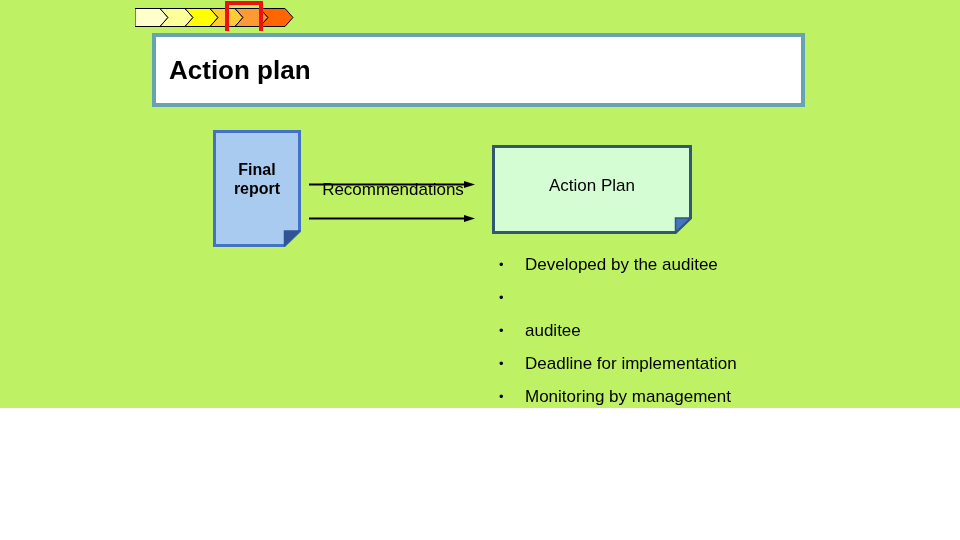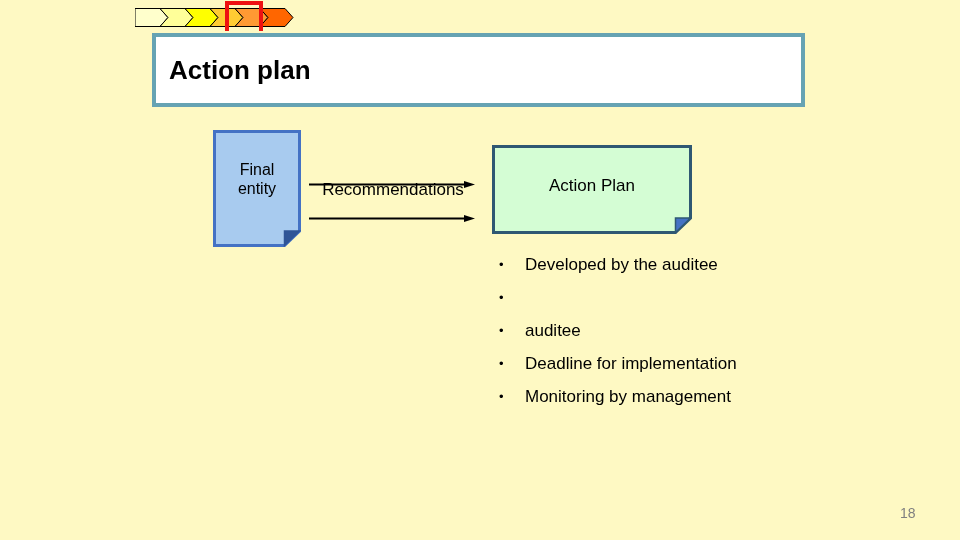--- a/index.html
+++ b/index.html
@@ -1,17 +1,17 @@
 <!DOCTYPE html>
 <html><head>
 <meta charset="utf-8">
 <style>
   html,body{margin:0;padding:0;background:#ffffff;}
   .slide{
-    position:relative;width:960px;height:540px;background:#fef9c3;overflow:hidden;
+    position:relative;width:960px;height:408px;background:#bef264;overflow:hidden;
     font-family:"Liberation Sans", sans-serif;color:#000;
   }
   
   .chevrons{position:absolute;left:135px;top:7px;width:160px;height:21px;}
   .chevron-highlight{
     position:absolute;left:225px;top:1px;width:30px;height:26px;
     border-top:4px solid #ee1111;border-left:4px solid #ee1111;border-right:4px solid #ee1111;
     border-bottom:none;z-index:3;
   }
   
@@ -24,21 +24,21 @@
     font-size:26px;font-weight:bold;padding-left:13px;letter-spacing:0px;
   }
   
   .shape{position:absolute;}
   .shape .shape-label{
     position:absolute;left:0;top:0;right:0;bottom:0;
     display:flex;flex-direction:column;align-items:center;justify-content:center;
     text-align:center;
   }
   .final-report{left:213px;top:130px;width:88px;height:117px;}
-  .final-report .shape-label{font-weight:normal;font-size:16px;line-height:19px;padding-bottom:19px;}
+  .final-report .shape-label{font-weight:bold;font-size:16px;line-height:19px;padding-bottom:19px;}
   .action-plan{left:492px;top:145px;width:200px;height:89px;}
   .action-plan .shape-label{font-size:17px;line-height:20px;padding-bottom:7px;}
   
   .connector-arrows{position:absolute;left:308px;top:181px;width:170px;height:42px;}
   .connector-label{
     position:absolute;left:308px;top:180px;width:170px;
     text-align:center;font-size:17px;line-height:20px;white-space:nowrap;
   }
   
   .bullet-list{position:absolute;left:497px;top:253px;width:320px;}
@@ -75,21 +75,21 @@
     <div class="title-text">Action plan</div>
   </div>
 
   <div class="shape final-report">
     <svg width="88" height="117" viewBox="0 0 88 117">
       <path d="M1.5,1.5 L86.5,1.5 L86.5,101 L71.5,115.5 L1.5,115.5 Z" stroke-width="3" fill="#a8cbef" stroke="#4472c4"></path>
       <path d="M71.5,115.5 L86.5,101 L71.5,101 Z" stroke-width="1.5" fill="#2f5597" stroke="#2f5597"></path>
     </svg>
     <div class="shape-label">
       <span>Final</span>
-      <span>entity</span>
+      <span>report</span>
     </div>
   </div>
 
   <svg class="connector-arrows" viewBox="0 0 170 42">
     <line x1="1" y1="3.5" x2="157" y2="3.5" stroke-width="2" stroke="#000000"></line>
     <polygon points="156,0 167,3.5 156,7" fill="#000000"></polygon>
     <line x1="1" y1="37.5" x2="157" y2="37.5" stroke-width="2" stroke="#000000"></line>
     <polygon points="156,34 167,37.5 156,41" fill="#000000"></polygon>
   </svg>
   <div class="connector-label">Recommendations</div>

